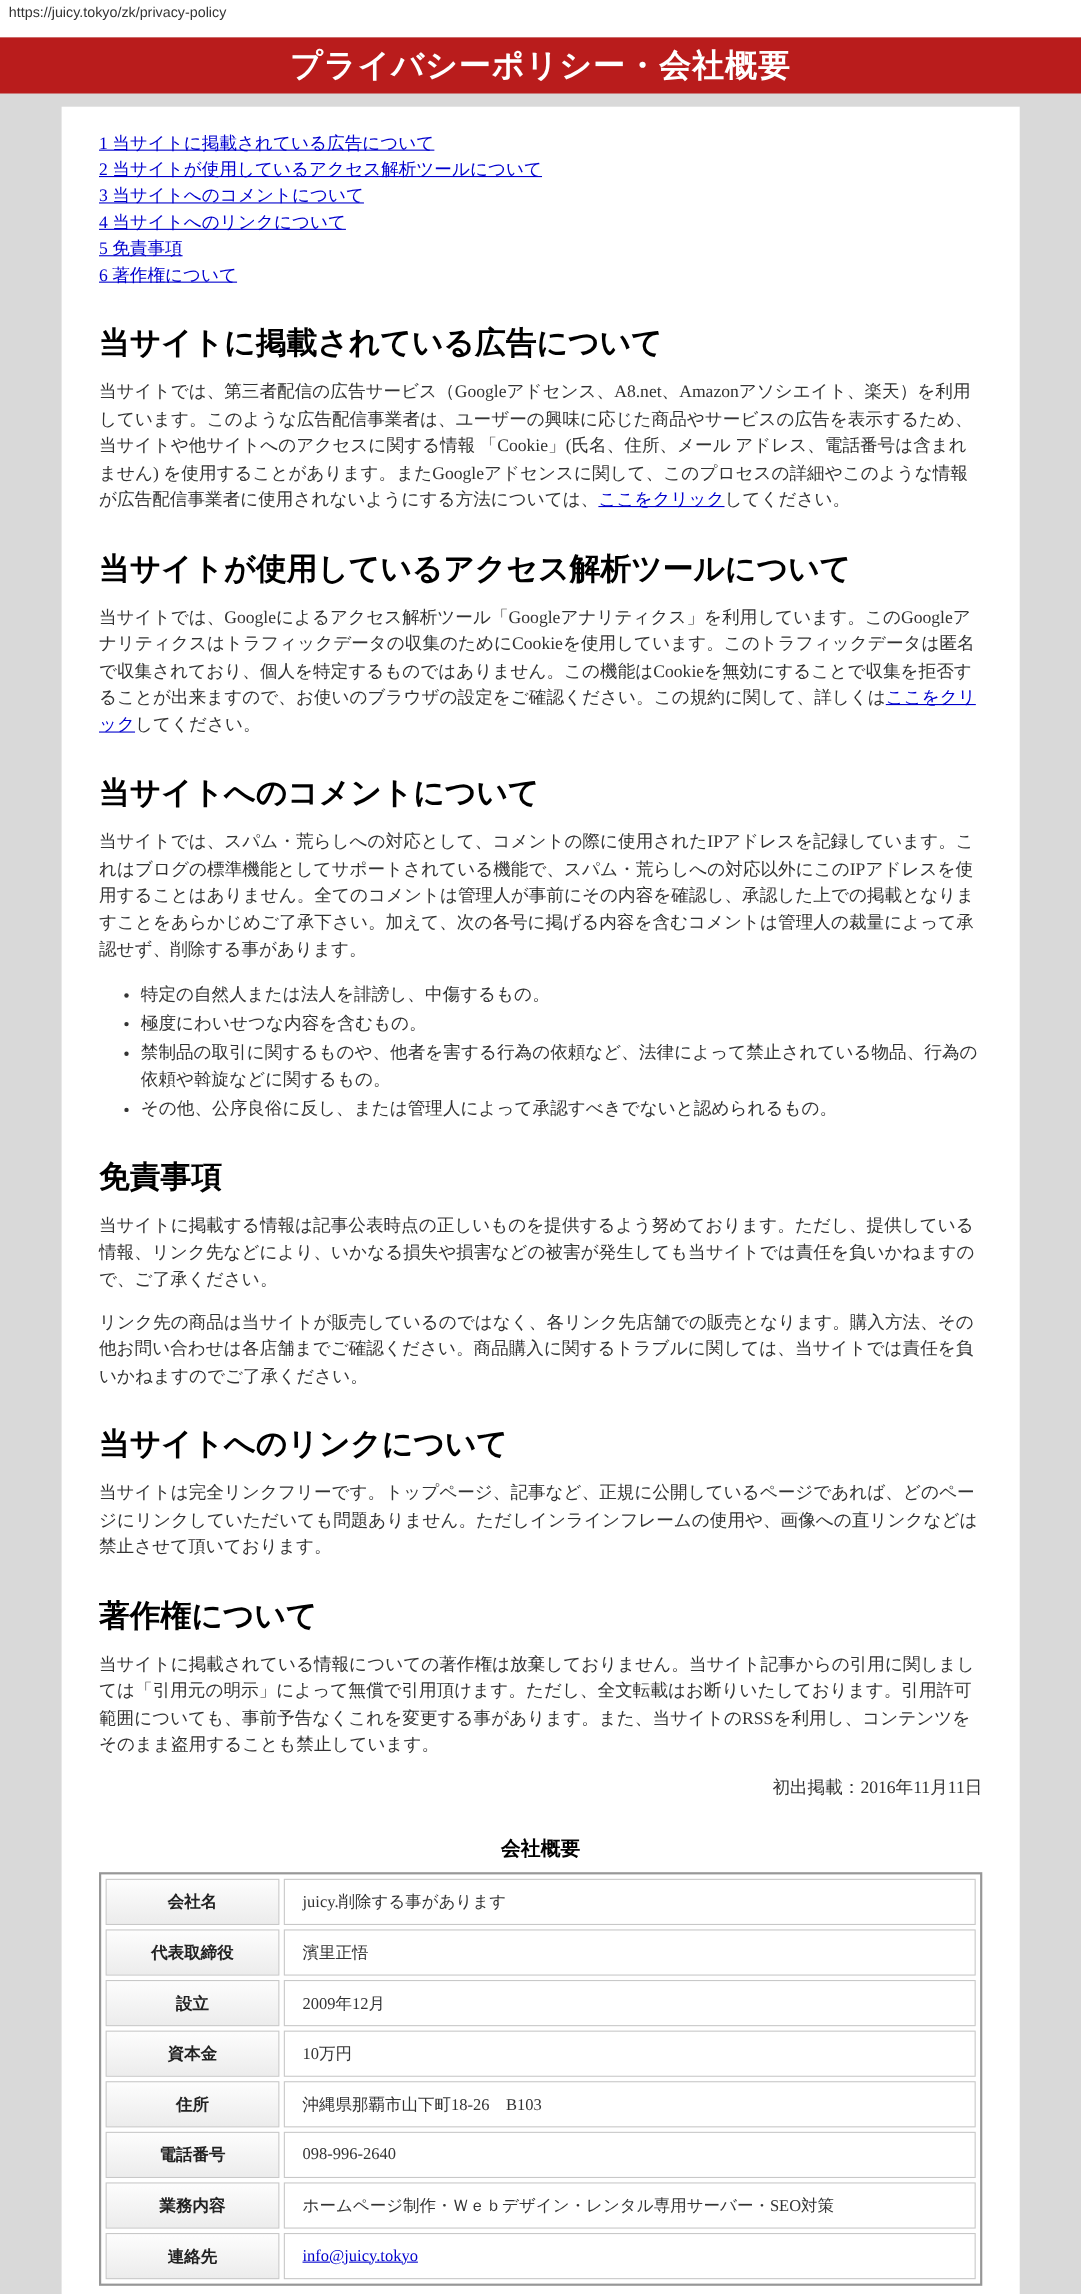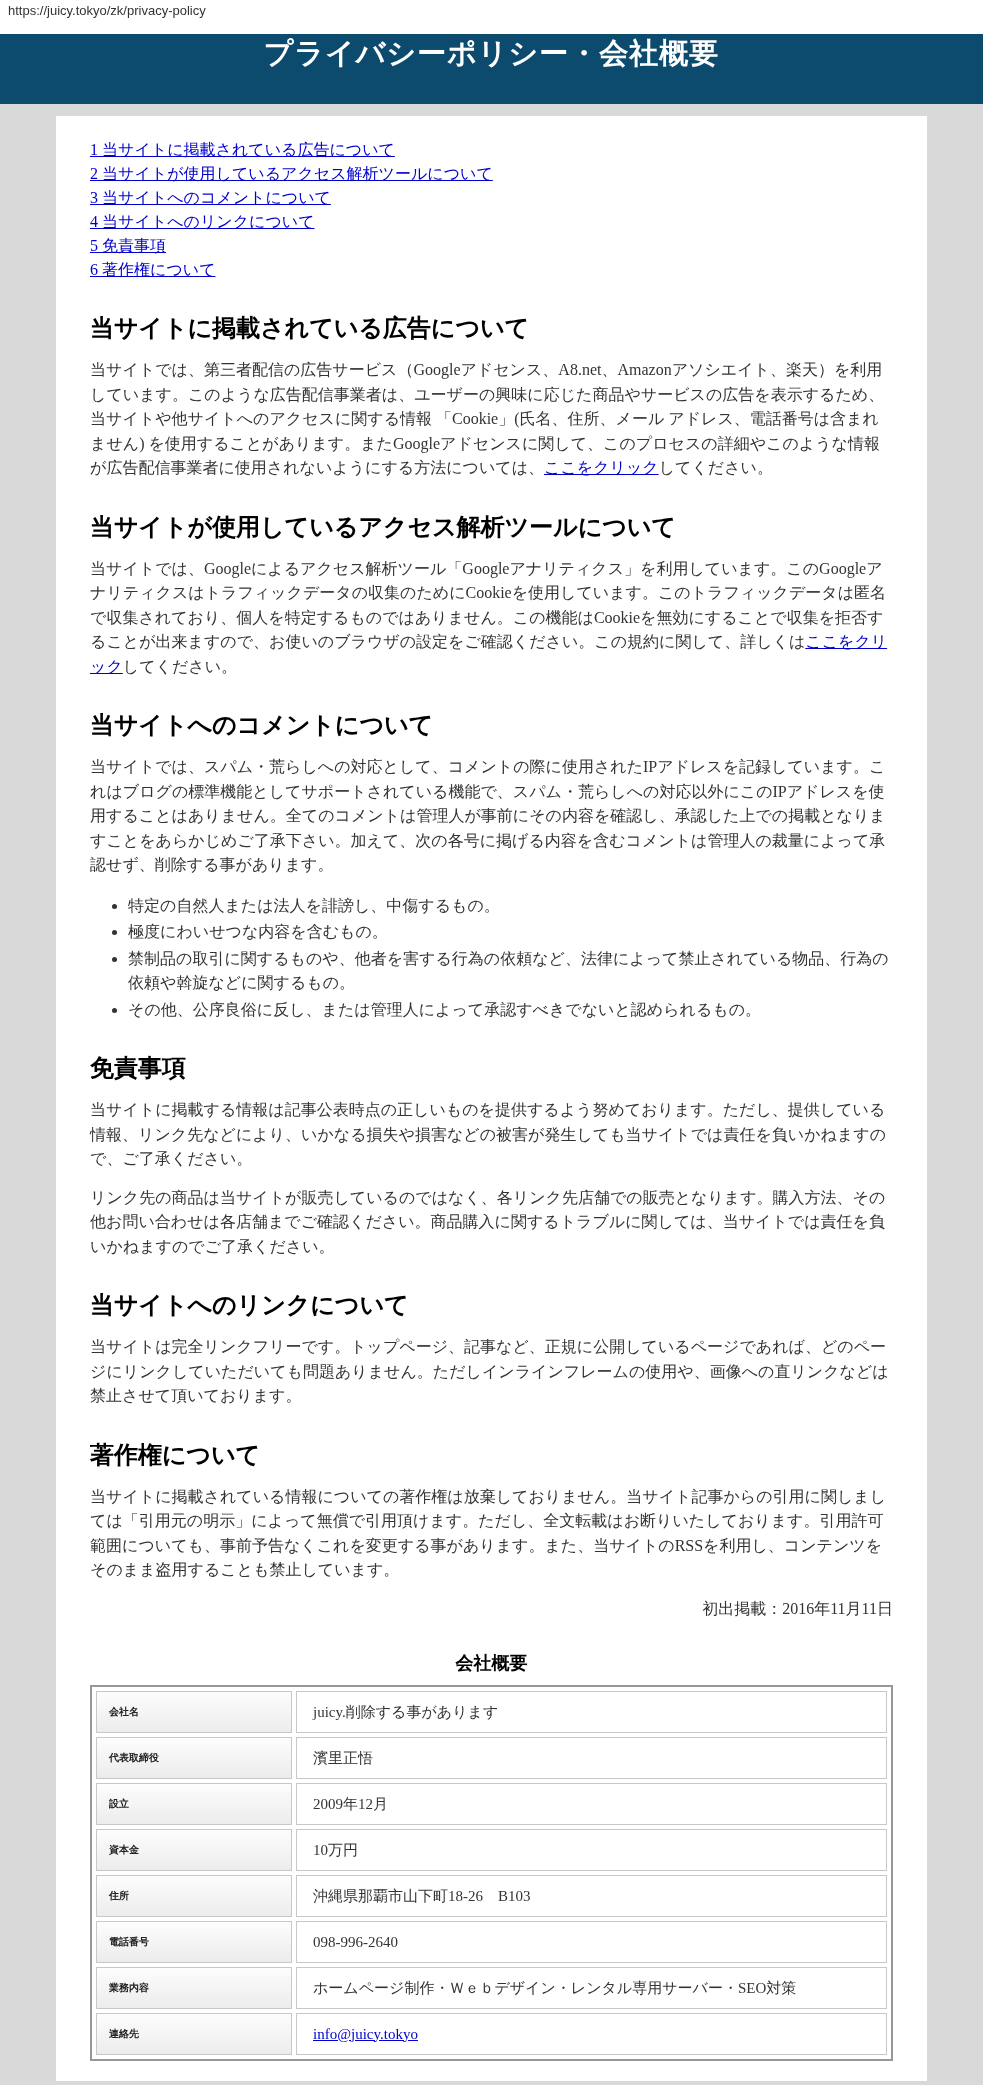--- a/index.html
+++ b/index.html
@@ -16,24 +16,24 @@
     height: 34px;
     box-sizing: border-box;
     padding: 3px 0 0 8px;
     font-family: "Liberation Sans", "DejaVu Sans", sans-serif;
     font-size: 13px;
     color: #333;
     white-space: nowrap;
   }
   
   .site-header {
-    background: #0c4a6e;
-    height: 70px;
+    background: #b91c1c;
+    height: 51px;
     display: flex;
-    align-items: flex-start;
+    align-items: center;
     justify-content: center;
   }
   .site-title {
     color: #ffffff;
     font-family: "Liberation Sans", "DejaVu Sans", sans-serif;
     font-weight: bold;
     font-size: 29px;
     letter-spacing: 1px;
   }
   .container { width: 905px; margin: 12px auto; }
@@ -48,21 +48,21 @@
   .toc a, .inline-link, .mail-link, .footer-nav a {
     color: #0000cd;
     text-decoration: underline;
     cursor: pointer;
   }
   .toc a { font-size: 16px; }
   
   .section-heading {
     font-family: "Liberation Sans", "DejaVu Sans", sans-serif;
     font-weight: bold;
-    font-size: 24px;
+    font-size: 28px;
     color: #000;
     margin: 30px 0 10px;
   }
   .panel p {
     font-size: 16px;
     line-height: 24.5px;
     margin: 14px 0;
   }
   .rules { margin: 16px 0; padding-left: 38px; }
   .rules li { font-size: 16px; line-height: 24.5px; margin: 2px 0; }
@@ -76,30 +76,30 @@
     text-align: center;
   }
   table.company {
     width: 100%;
     border-collapse: separate;
     border-spacing: 4px;
     border: 2px solid #979797;
     background: #fff;
   }
   table.company th {
-    width: 196px;
+    width: 158px;
     height: 42px;
     box-sizing: border-box;
     background: linear-gradient(#fdfdfd, #ececec);
     border: 1px solid #c8c8c8;
     font-family: "Liberation Sans", "DejaVu Sans", sans-serif;
     font-weight: bold;
-    font-size: 10px;
+    font-size: 15px;
     color: #222;
-    text-align: left;
+    text-align: center;
     padding: 0 12px;
   }
   table.company td {
     border: 1px solid #c8c8c8;
     font-size: 15px;
     padding: 0 16px;
   }
 </style>
 </head>
 <body>

